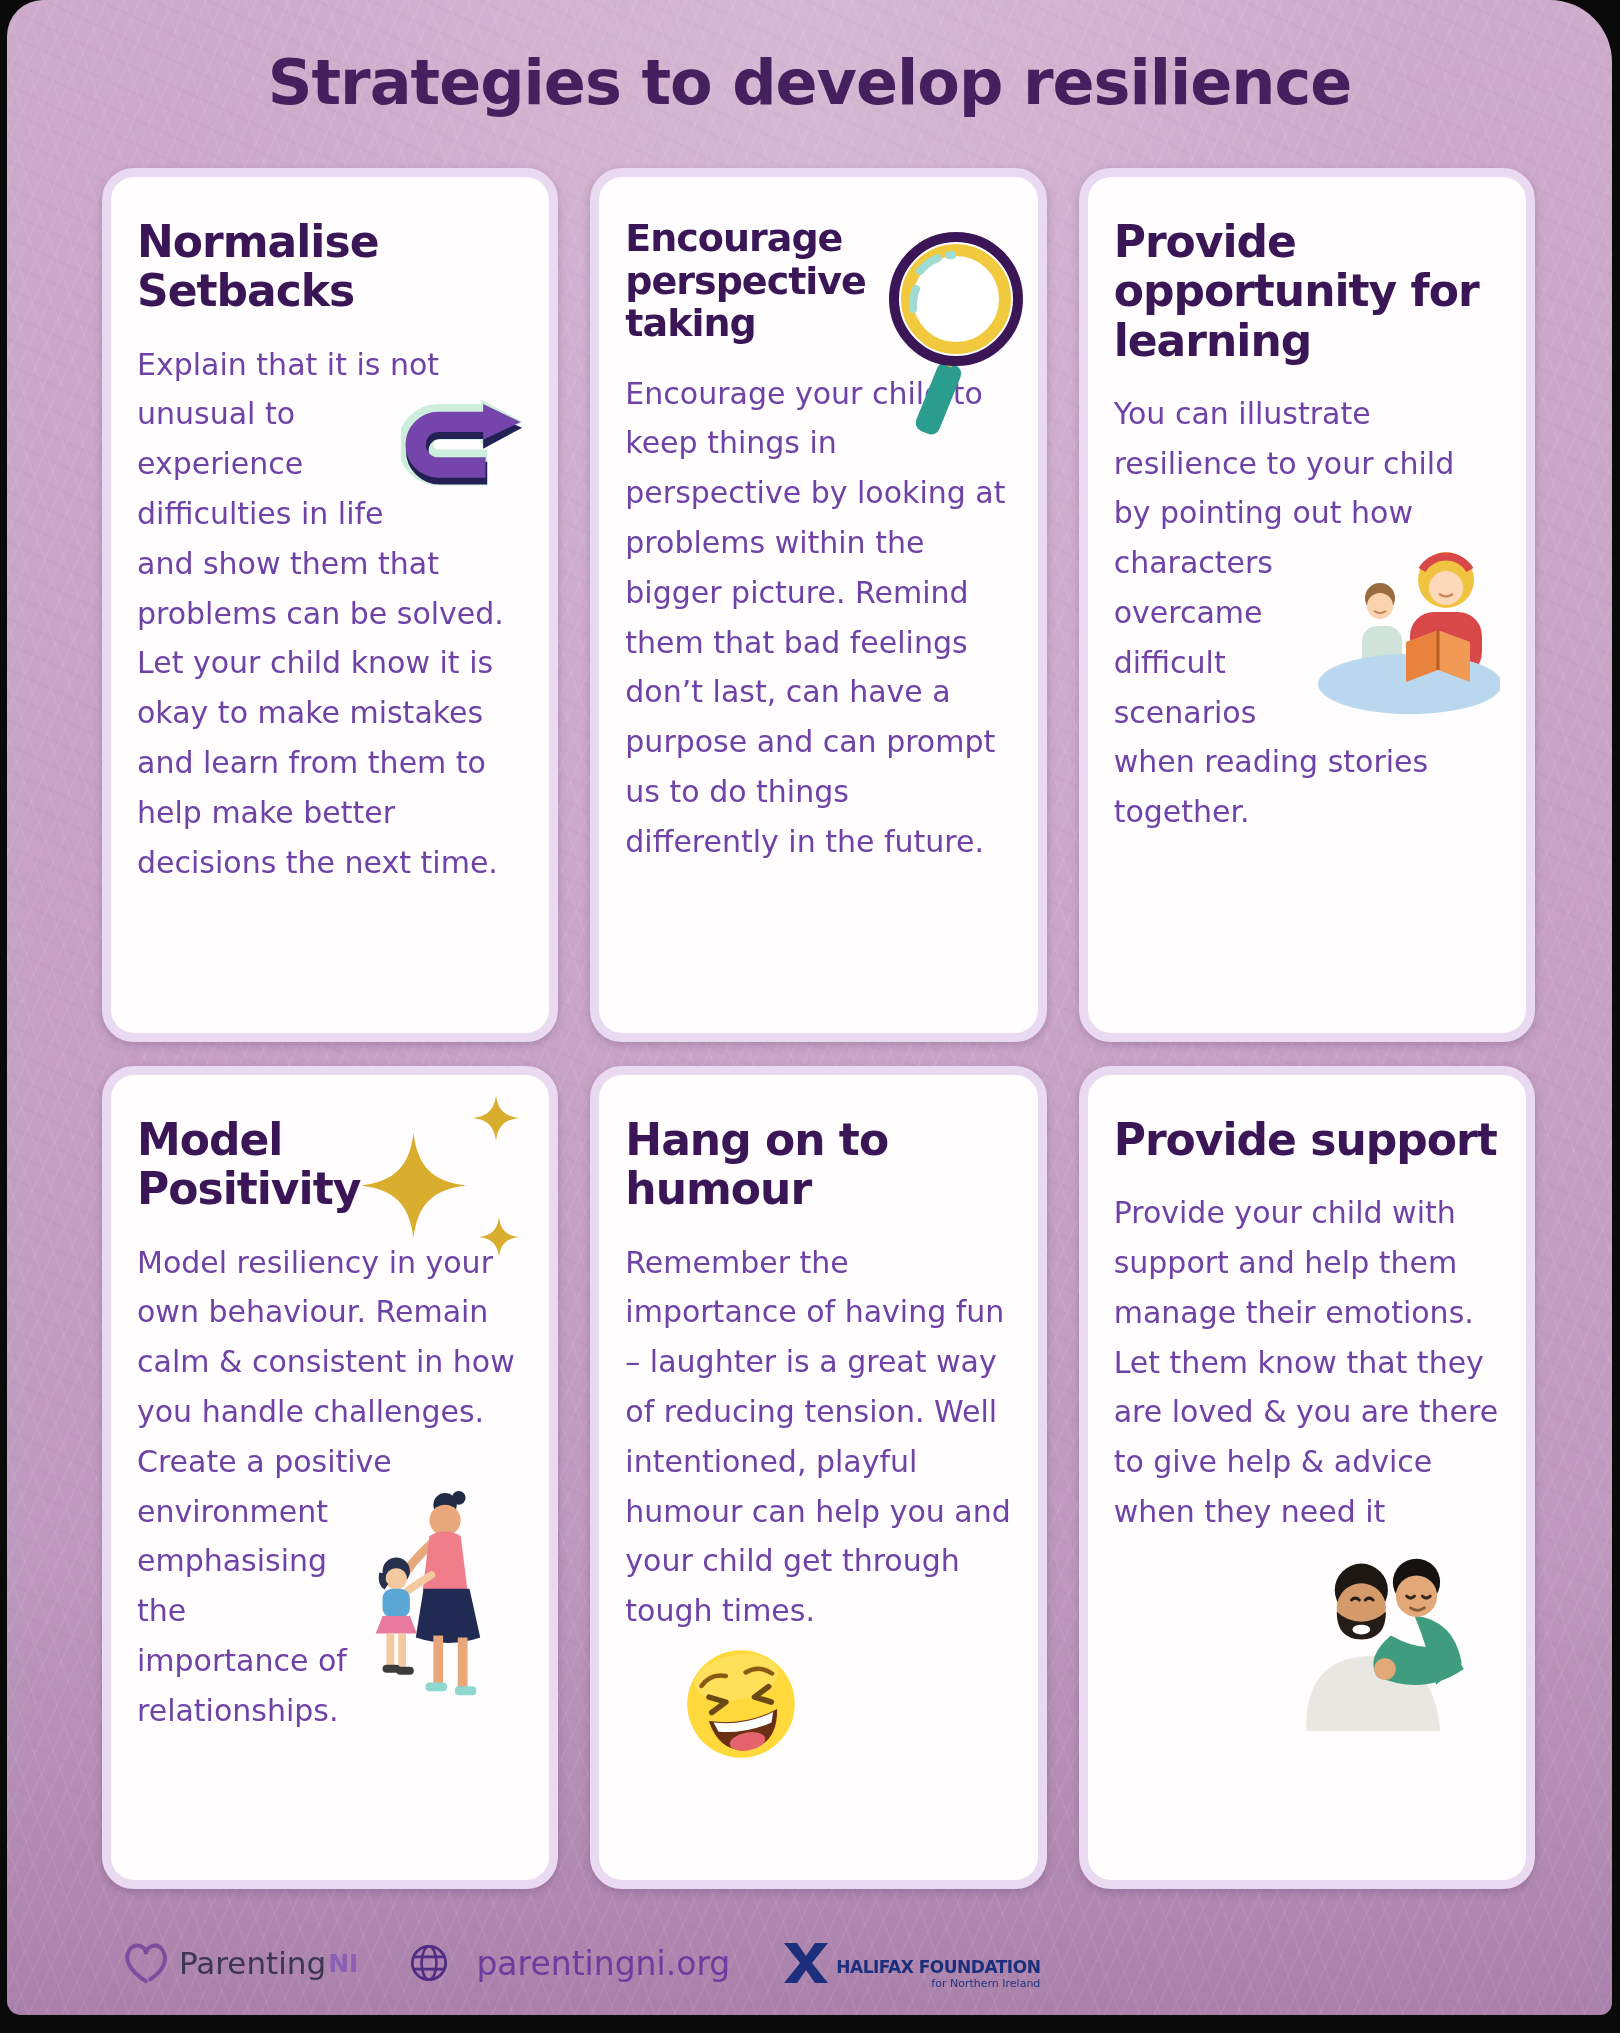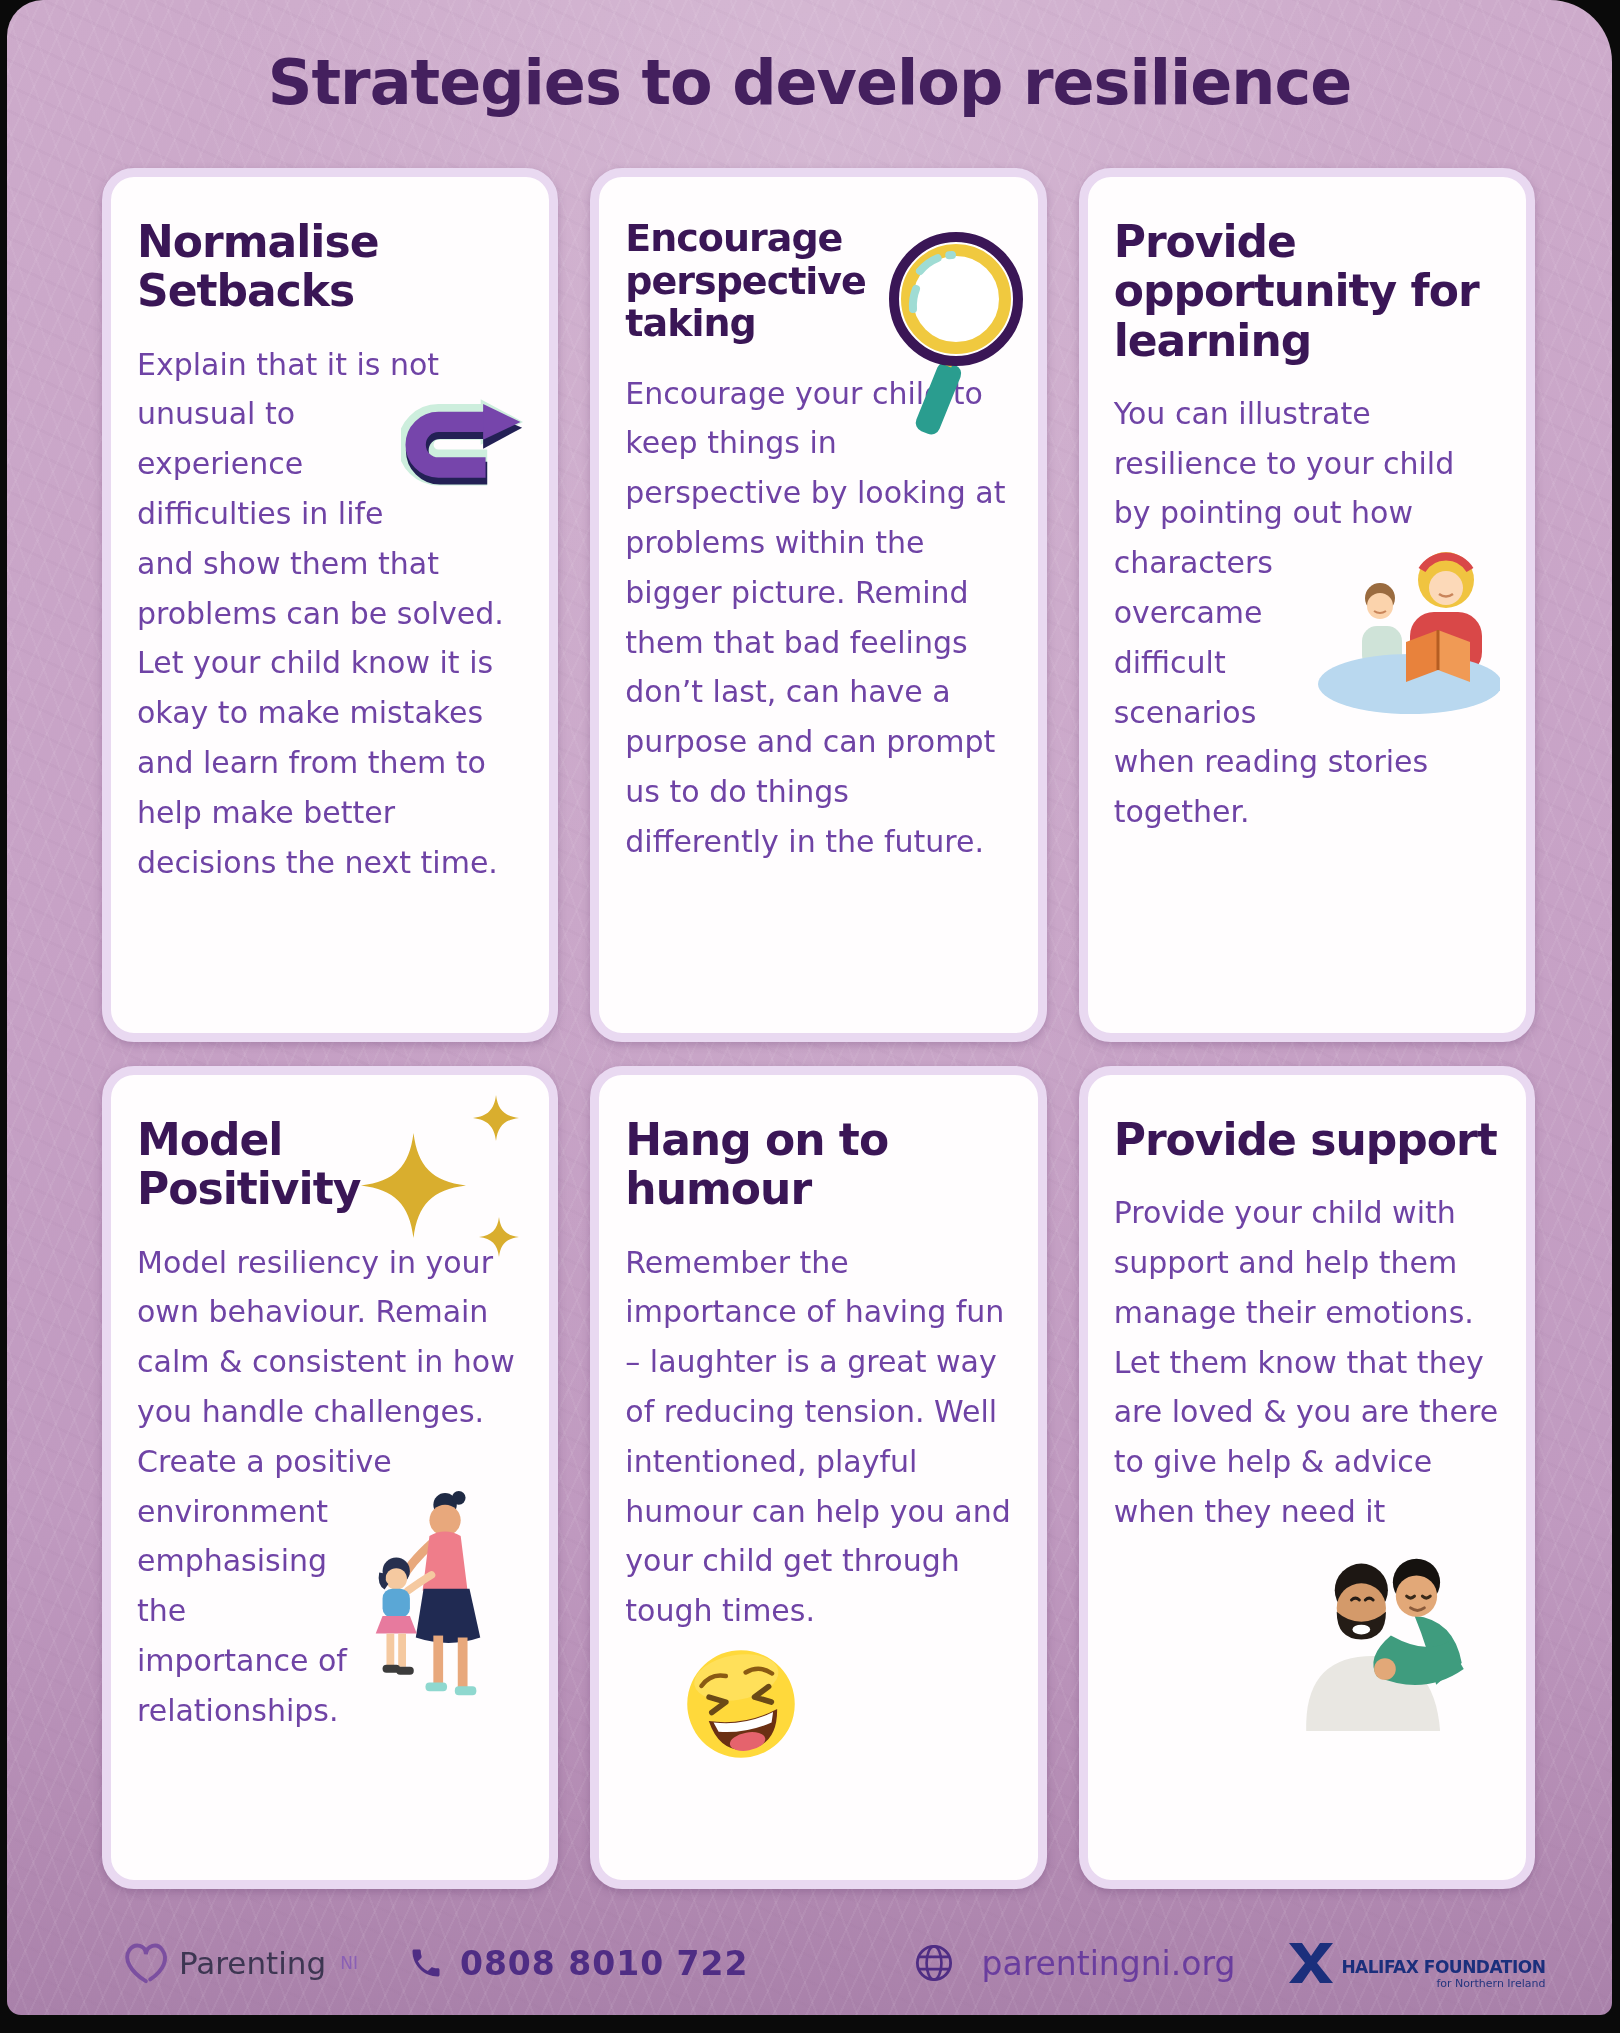--- a/index.html
+++ b/index.html
@@ -28,21 +28,21 @@
   .float-reading{float:right;width:190px;height:180px;margin:4px 0 0 8px;}
   .float-family{float:right;width:150px;height:210px;margin:4px 0 0 10px;}
   .float-hug{float:right;width:235px;height:192px;margin:2px 0 0 8px;}
   .magnifier{position:absolute;top:34px;right:14px;width:150px;height:238px;pointer-events:none;}
   .sparkles{position:absolute;top:20px;right:18px;width:170px;height:182px;}
   .emoji{width:112px;height:112px;margin:12px 0 0 60px;transform:rotate(-10deg);}
   .footer{position:absolute;left:112px;top:1926px;height:74px;display:flex;align-items:center;}
   .brand{display:flex;align-items:center;margin-right:50px;}
   .brand svg{margin-right:8px;}
   .brand-name{font-size:31px;font-weight:normal;color:#3d3652;}
-  .brand-ni{font-size:17px;font-weight:normal;color:#8a5fb5;margin-left:14px;}
+  .brand-ni{font-size:25px;font-weight:bold;color:#8a5fb5;margin-left:2px;}
   .phone-group{display:flex;align-items:center;margin-right:165px;}
   .phone-group svg{margin-right:16px;}
   .phone-num{font-size:33px;font-weight:bold;color:#4f2d84;letter-spacing:1px;}
   .globe-wrap{margin-right:26px;display:flex;align-items:center;}
   .url{font-size:33px;color:#6a3d9e;margin-right:52px;}
   .halifax{display:flex;align-items:flex-end;}
   .halifax svg{margin-right:6px;}
   .hx-col{display:flex;flex-direction:column;align-items:flex-end;}
   .hx-name{font-size:17px;font-weight:bold;color:#1b2f7c;letter-spacing:-0.5px;white-space:nowrap;}
   .hx-tag{font-size:11px;color:#23357e;}
@@ -213,26 +213,20 @@
     </div>
 
     <div class="footer">
       <div class="brand">
         <svg width="52" height="50" viewBox="0 0 60 56">
           <path d="M31 49 C13 38 5 23 12 13 C19 4 31 8 31 18 C32 8 44 4 50 13 C57 23 52 36 36 47" stroke="#7b4fa0" stroke-width="4.5" fill="none" stroke-linecap="round"></path>
         </svg>
         <span class="brand-name">Parenting</span>
         <span class="brand-ni">NI</span>
       </div>
-      <div class="phone-group">
-        <svg width="36" height="36" viewBox="0 0 24 24">
-          <path d="M6.62 10.79c1.44 2.83 3.76 5.14 6.59 6.59l2.2-2.21c.27-.26.66-.35 1.01-.24 1.12.37 2.33.57 3.58.57.55 0 1 .45 1 1V20c0 .55-.45 1-1 1-9.39 0-17-7.61-17-17 0-.55.45-1 1-1h3.5c.55 0 1 .45 1 1 0 1.25.2 2.45.57 3.57.11.35.03.74-.25 1.02l-2.2 2.2z" fill="#4f2d84"></path>
-        </svg>
-        <span class="phone-num">0808 8010 722</span>
-      </div>
       <div class="globe-wrap">
         <svg width="42" height="42" viewBox="0 0 48 48">
           <circle cx="24" cy="24" r="19" stroke="#4f2d84" stroke-width="3.2" fill="none"></circle>
           <ellipse cx="24" cy="24" rx="8.5" ry="19" stroke="#4f2d84" stroke-width="3" fill="none"></ellipse>
           <path d="M7 17 h34 M7 31 h34" stroke="#4f2d84" stroke-width="3" fill="none"></path>
         </svg>
       </div>
       <span class="url">parentingni.org</span>
       <div class="halifax">
         <svg width="48" height="54" viewBox="0 0 96 84">

